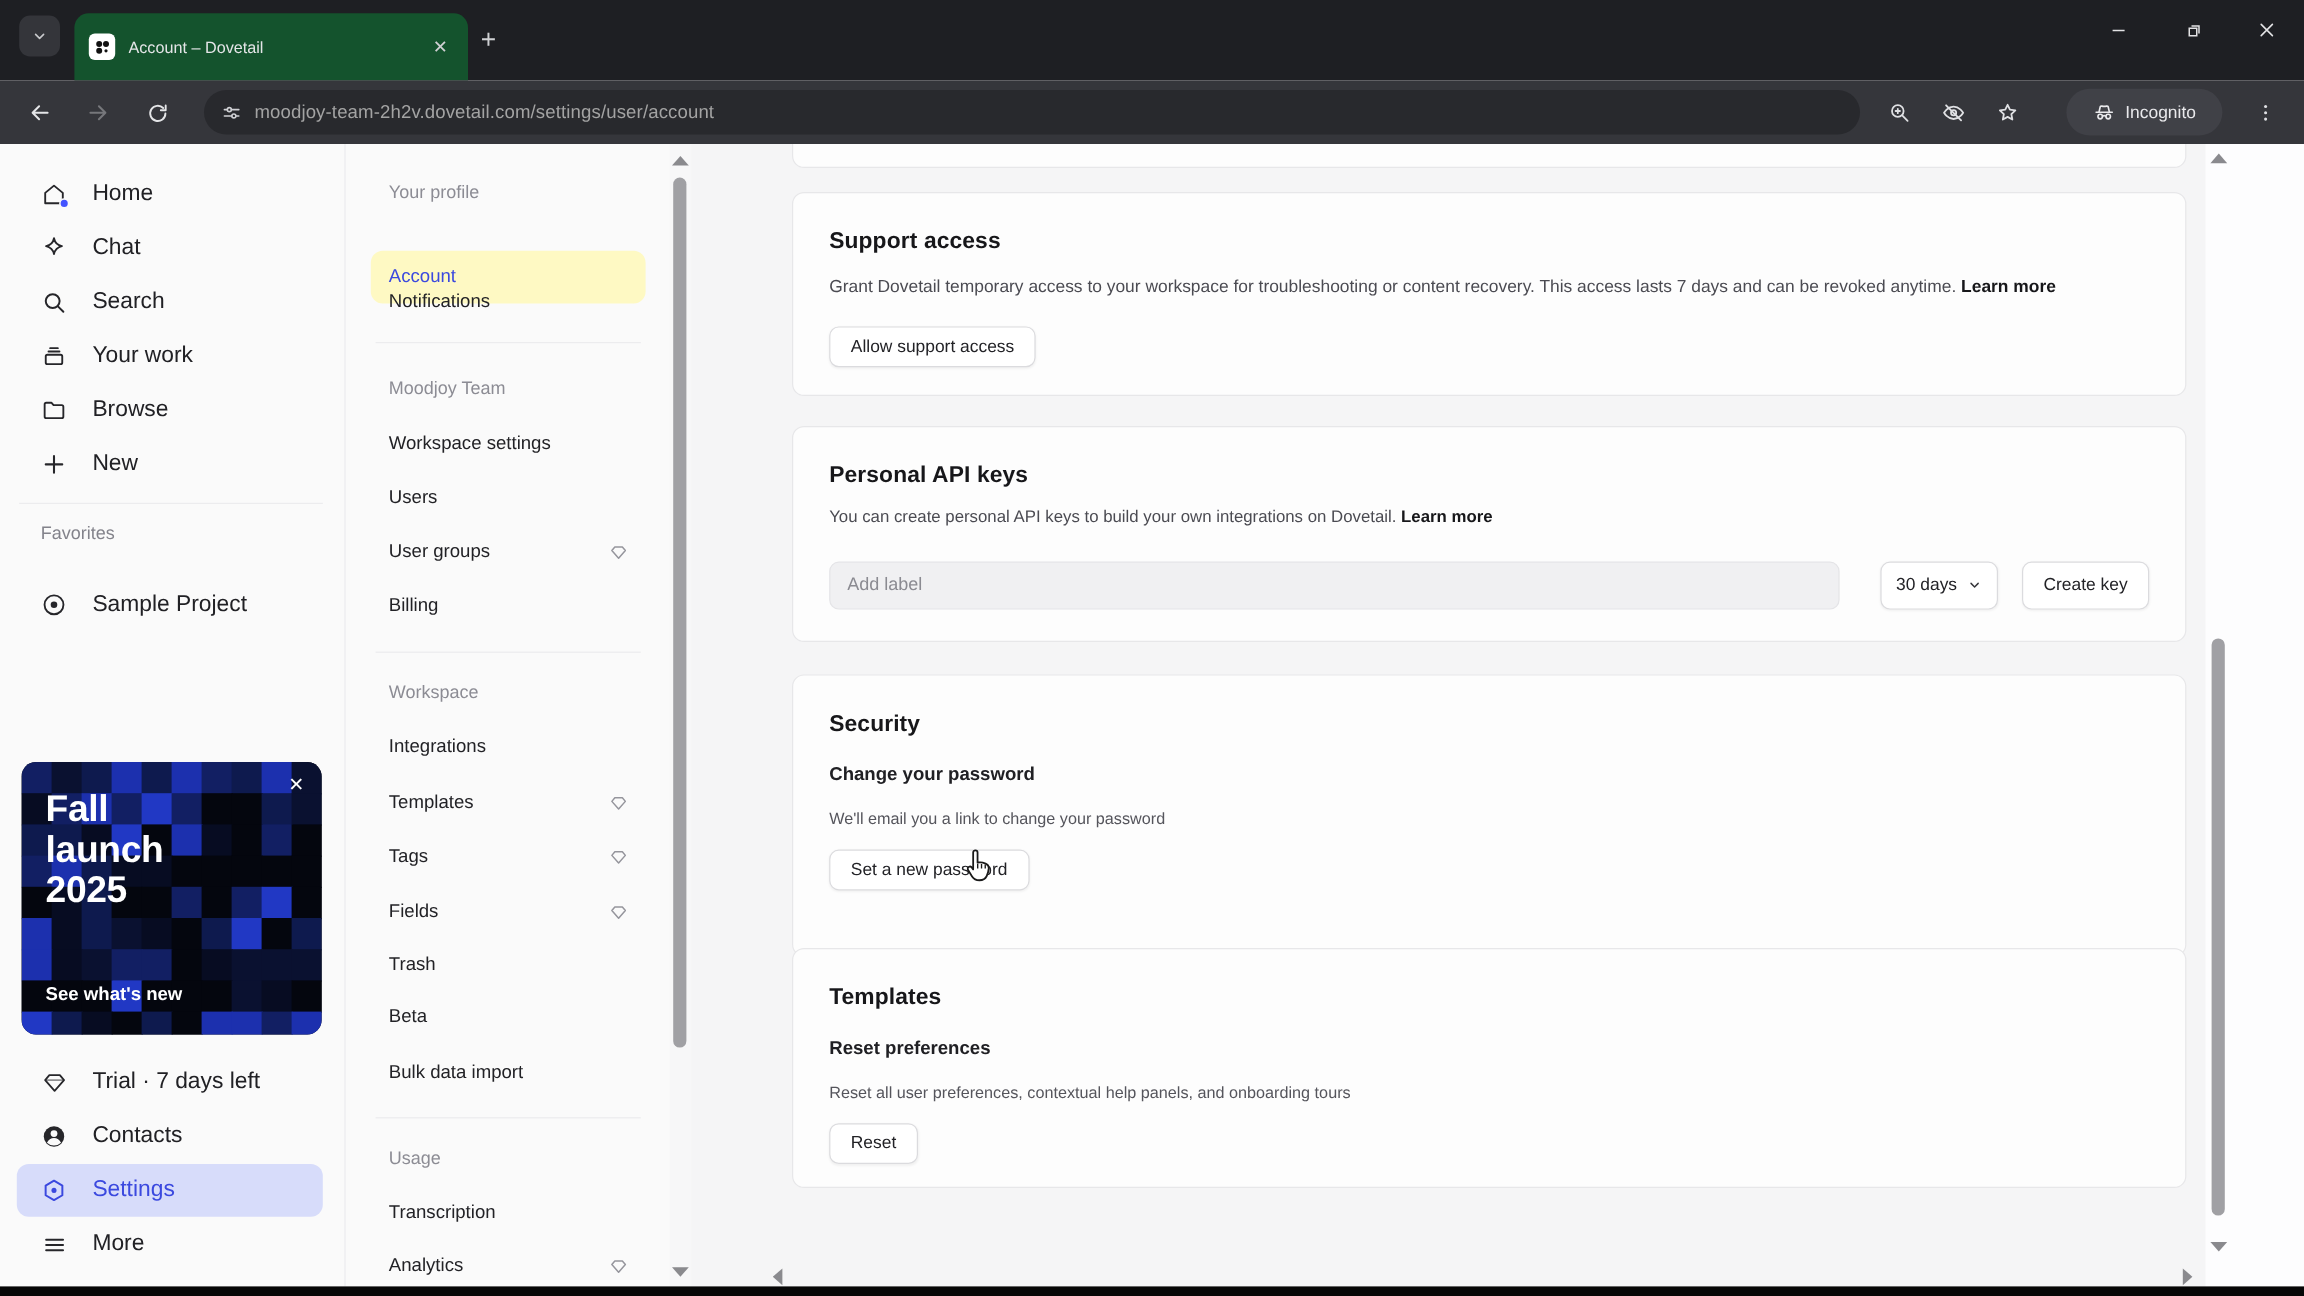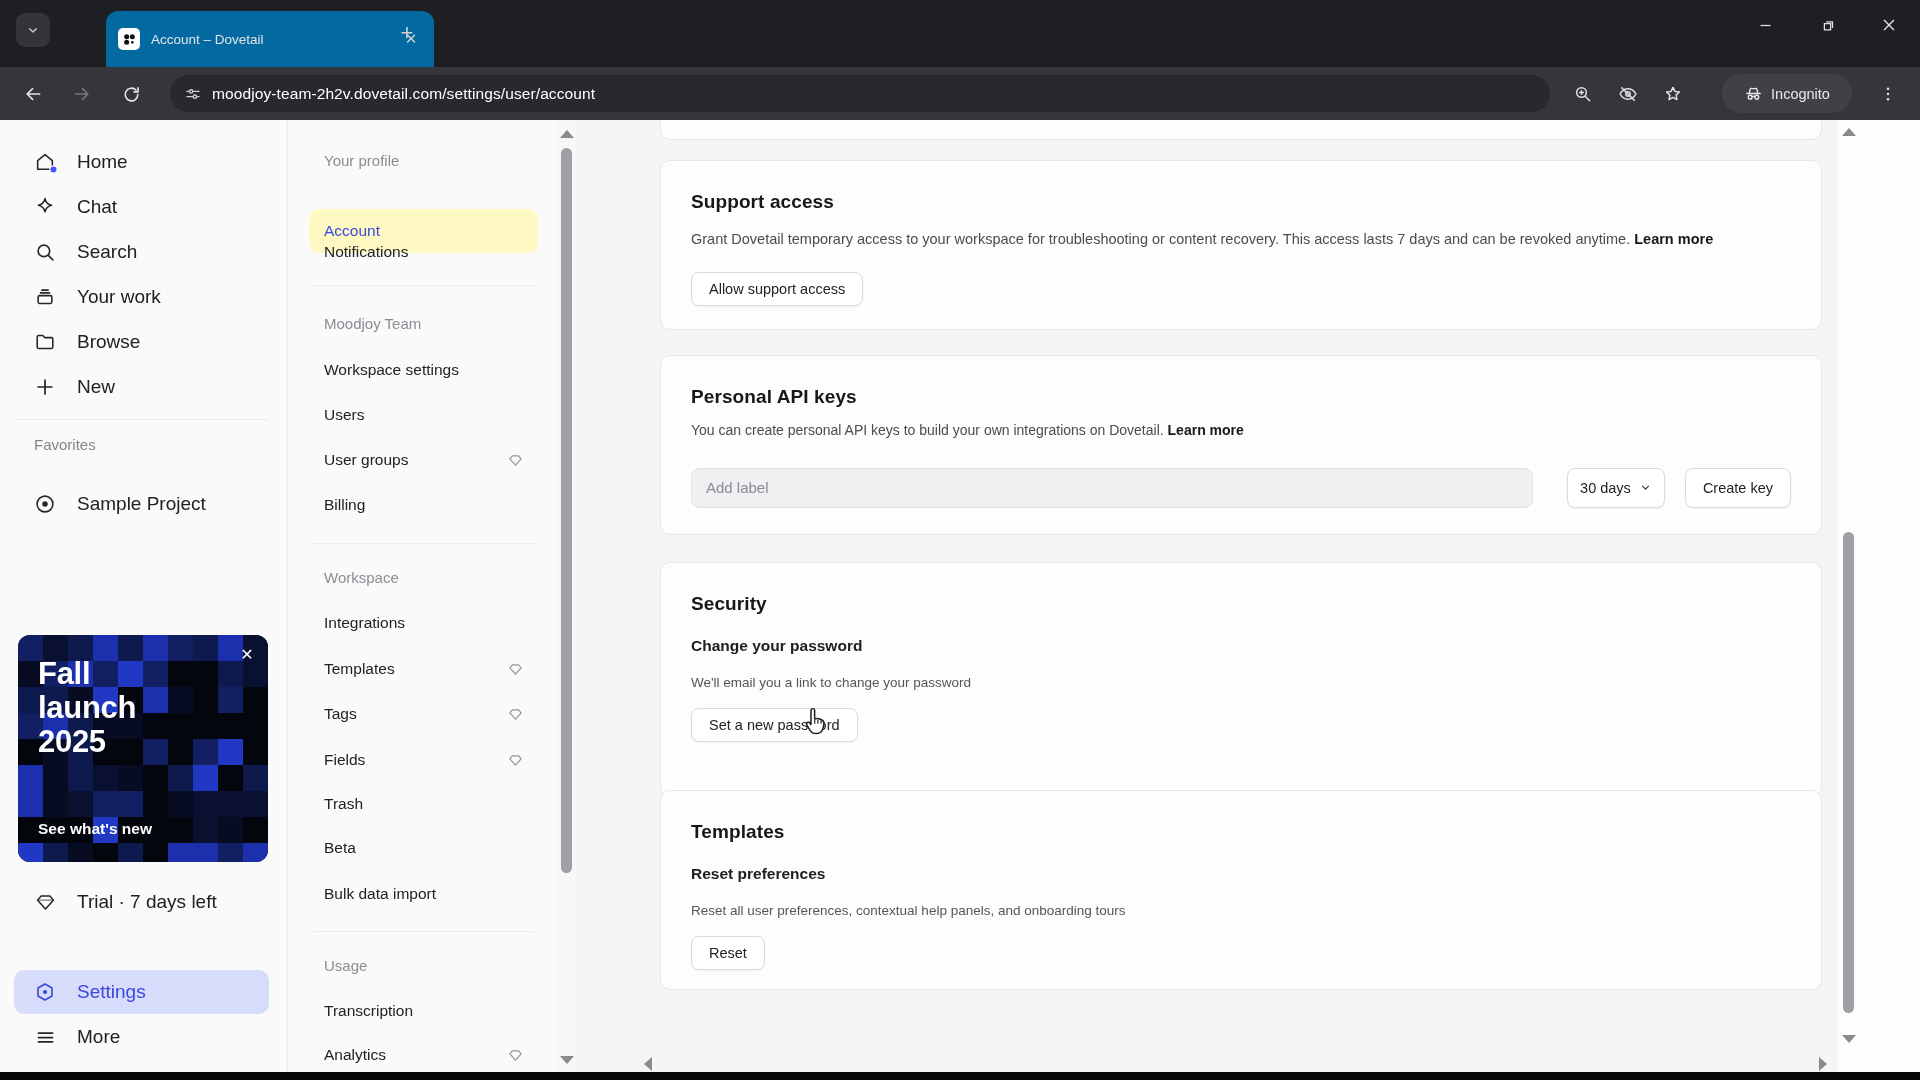--- a/index.html
+++ b/index.html
@@ -2,32 +2,32 @@
 <html><head>
 <meta charset="utf-8">
 <style>
   html,body{margin:0;padding:0;background:#000;}
   *{box-sizing:border-box;font-family:"Liberation Sans",sans-serif;}
   .screen{position:relative;width:1920px;height:1080px;background:#fafafa;overflow:hidden;}
 
   
   .tabstrip{position:absolute;left:0;top:0;width:1920px;height:67px;background:#1e1f23;}
   .tab-search-btn{position:absolute;left:16px;top:13px;width:34px;height:34px;border-radius:9px;background:#34353a;display:flex;align-items:center;justify-content:center;}
-  .tab{position:absolute;left:62px;top:11px;width:328px;height:56px;background:#0369a1;border-radius:12px 12px 0 0;display:flex;align-items:center;padding:0 12px;margin-left:44px;}
+  .tab{position:absolute;left:62px;top:11px;width:328px;height:56px;background:#14532d;border-radius:12px 12px 0 0;display:flex;align-items:center;padding:0 12px;}
   .favicon{width:22px;height:22px;border-radius:5px;background:#fff;display:flex;align-items:center;justify-content:center;flex:0 0 auto;}
   .tab-title{margin-left:11px;font-size:13.5px;color:#e4e5e7;white-space:nowrap;overflow:hidden;flex:1;}
   .tab-close{width:22px;height:22px;display:flex;align-items:center;justify-content:center;color:#cfd0d3;font-size:15px;border-radius:50%;}
   .newtab{position:absolute;left:392px;top:18px;width:30px;height:30px;display:flex;align-items:center;justify-content:center;color:#cfd0d3;font-size:22px;font-weight:400;}
   .win-controls{position:absolute;right:0;top:0;height:50px;display:flex;}
   .win-btn{width:62px;height:50px;display:flex;align-items:center;justify-content:center;color:#e3e3e5;}
 
   .toolbar{position:absolute;left:0;top:67px;width:1920px;height:53px;background:#35363b;}
   .nav-btn{position:absolute;top:9px;width:36px;height:36px;display:flex;align-items:center;justify-content:center;border-radius:50%;}
   .omnibox{position:absolute;left:170px;top:8px;width:1380px;height:37px;border-radius:19px;background:#28292d;display:flex;align-items:center;padding:0 14px;}
-  .url-text{margin-left:10px;font-size:15.5px;color:#ffffff;letter-spacing:.1px;text-align:right;}
+  .url-text{margin-left:10px;font-size:15.5px;color:#a3a3a3;letter-spacing:.1px;text-align:right;}
   .tb-icon{position:absolute;top:9px;width:36px;height:36px;display:flex;align-items:center;justify-content:center;}
   .incog-pill{position:absolute;left:1722px;top:7px;width:130px;height:39px;border-radius:20px;background:#404147;display:flex;align-items:center;justify-content:center;gap:8px;}
   .incog-label{color:#e9e9ec;font-size:14.5px;}
 
   
   .app{position:absolute;left:0;top:120px;width:1920px;height:952px;background:#fafafa;}
 
   .sidebar{position:absolute;left:0;top:0;width:288px;height:952px;background:#fafafa;border-right:1px solid #ececee;}
   .srow{position:absolute;left:14px;right:18px;height:44px;border-radius:10px;display:flex;align-items:center;padding:0 0 0 20px;}
   .srow .ic{width:22px;height:22px;flex:0 0 auto;display:flex;align-items:center;justify-content:center;position:relative;}
@@ -368,20 +368,30 @@
 
       <div class="srow" style="top:760px">
         <span class="ic">
           <svg width="21" height="21" viewBox="0 0 24 24" fill="none" stroke="#26262a" stroke-width="1.7" stroke-linejoin="round">
               <path d="M7 4.5h10l4 4.8-9 10.2L3 9.3z"></path>
               <path d="M3 9.3h18" opacity=".5"></path>
             </svg>
         </span>
         <span class="lbl">Trial · 7 days left</span>
       </div>
+      <div class="srow" style="top:805px">
+        <span class="ic">
+          <svg width="22" height="22" viewBox="0 0 24 24">
+              <circle cx="12" cy="12" r="9.3" fill="#26262a"></circle>
+              <circle cx="12" cy="9.4" r="3.1" fill="#fafafa"></circle>
+              <path d="M5.6 17.8c1.3-2.9 3.6-4.3 6.4-4.3s5.1 1.4 6.4 4.3a9.3 9.3 0 0 1-12.8 0z" fill="#fafafa"></path>
+            </svg>
+        </span>
+        <span class="lbl">Contacts</span>
+      </div>
       <div class="srow sel" style="top:850px">
         <span class="ic">
           <svg width="22" height="22" viewBox="0 0 24 24" fill="none" stroke="#3b49df" stroke-width="1.8" stroke-linejoin="round">
               <path d="M12 3.2l7.6 4.4v8.8L12 20.8l-7.6-4.4V7.6z"></path>
               <circle cx="12" cy="12" r="2.3" fill="#3b49df" stroke="none"></circle>
             </svg>
         </span>
         <span class="lbl">Settings</span>
       </div>
       <div class="srow" style="top:895px">

